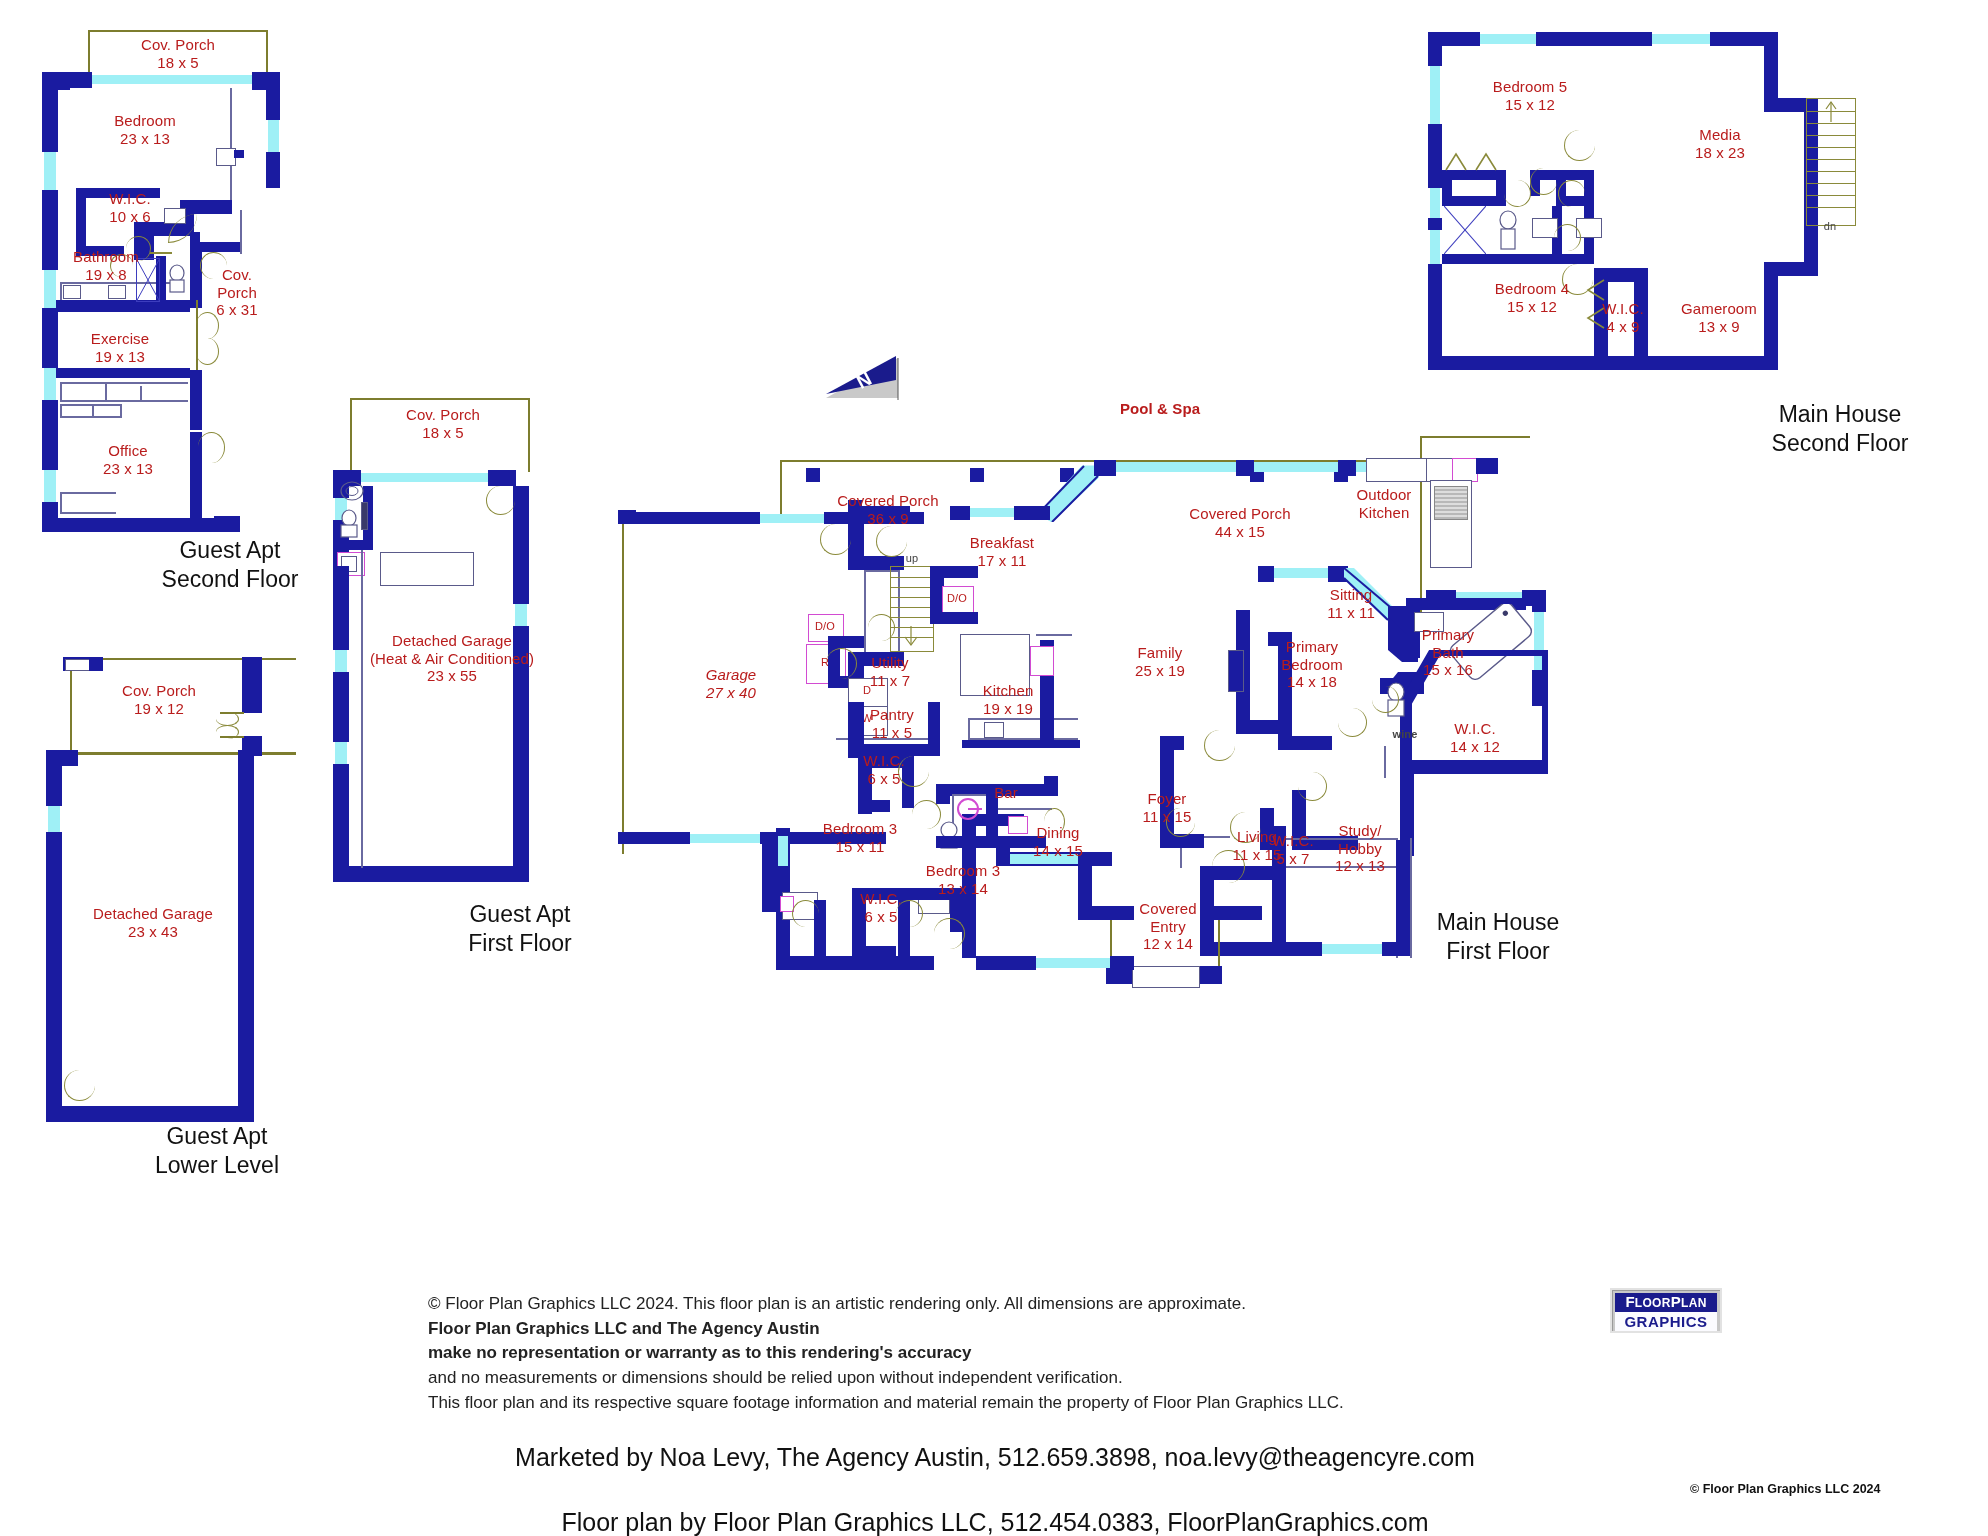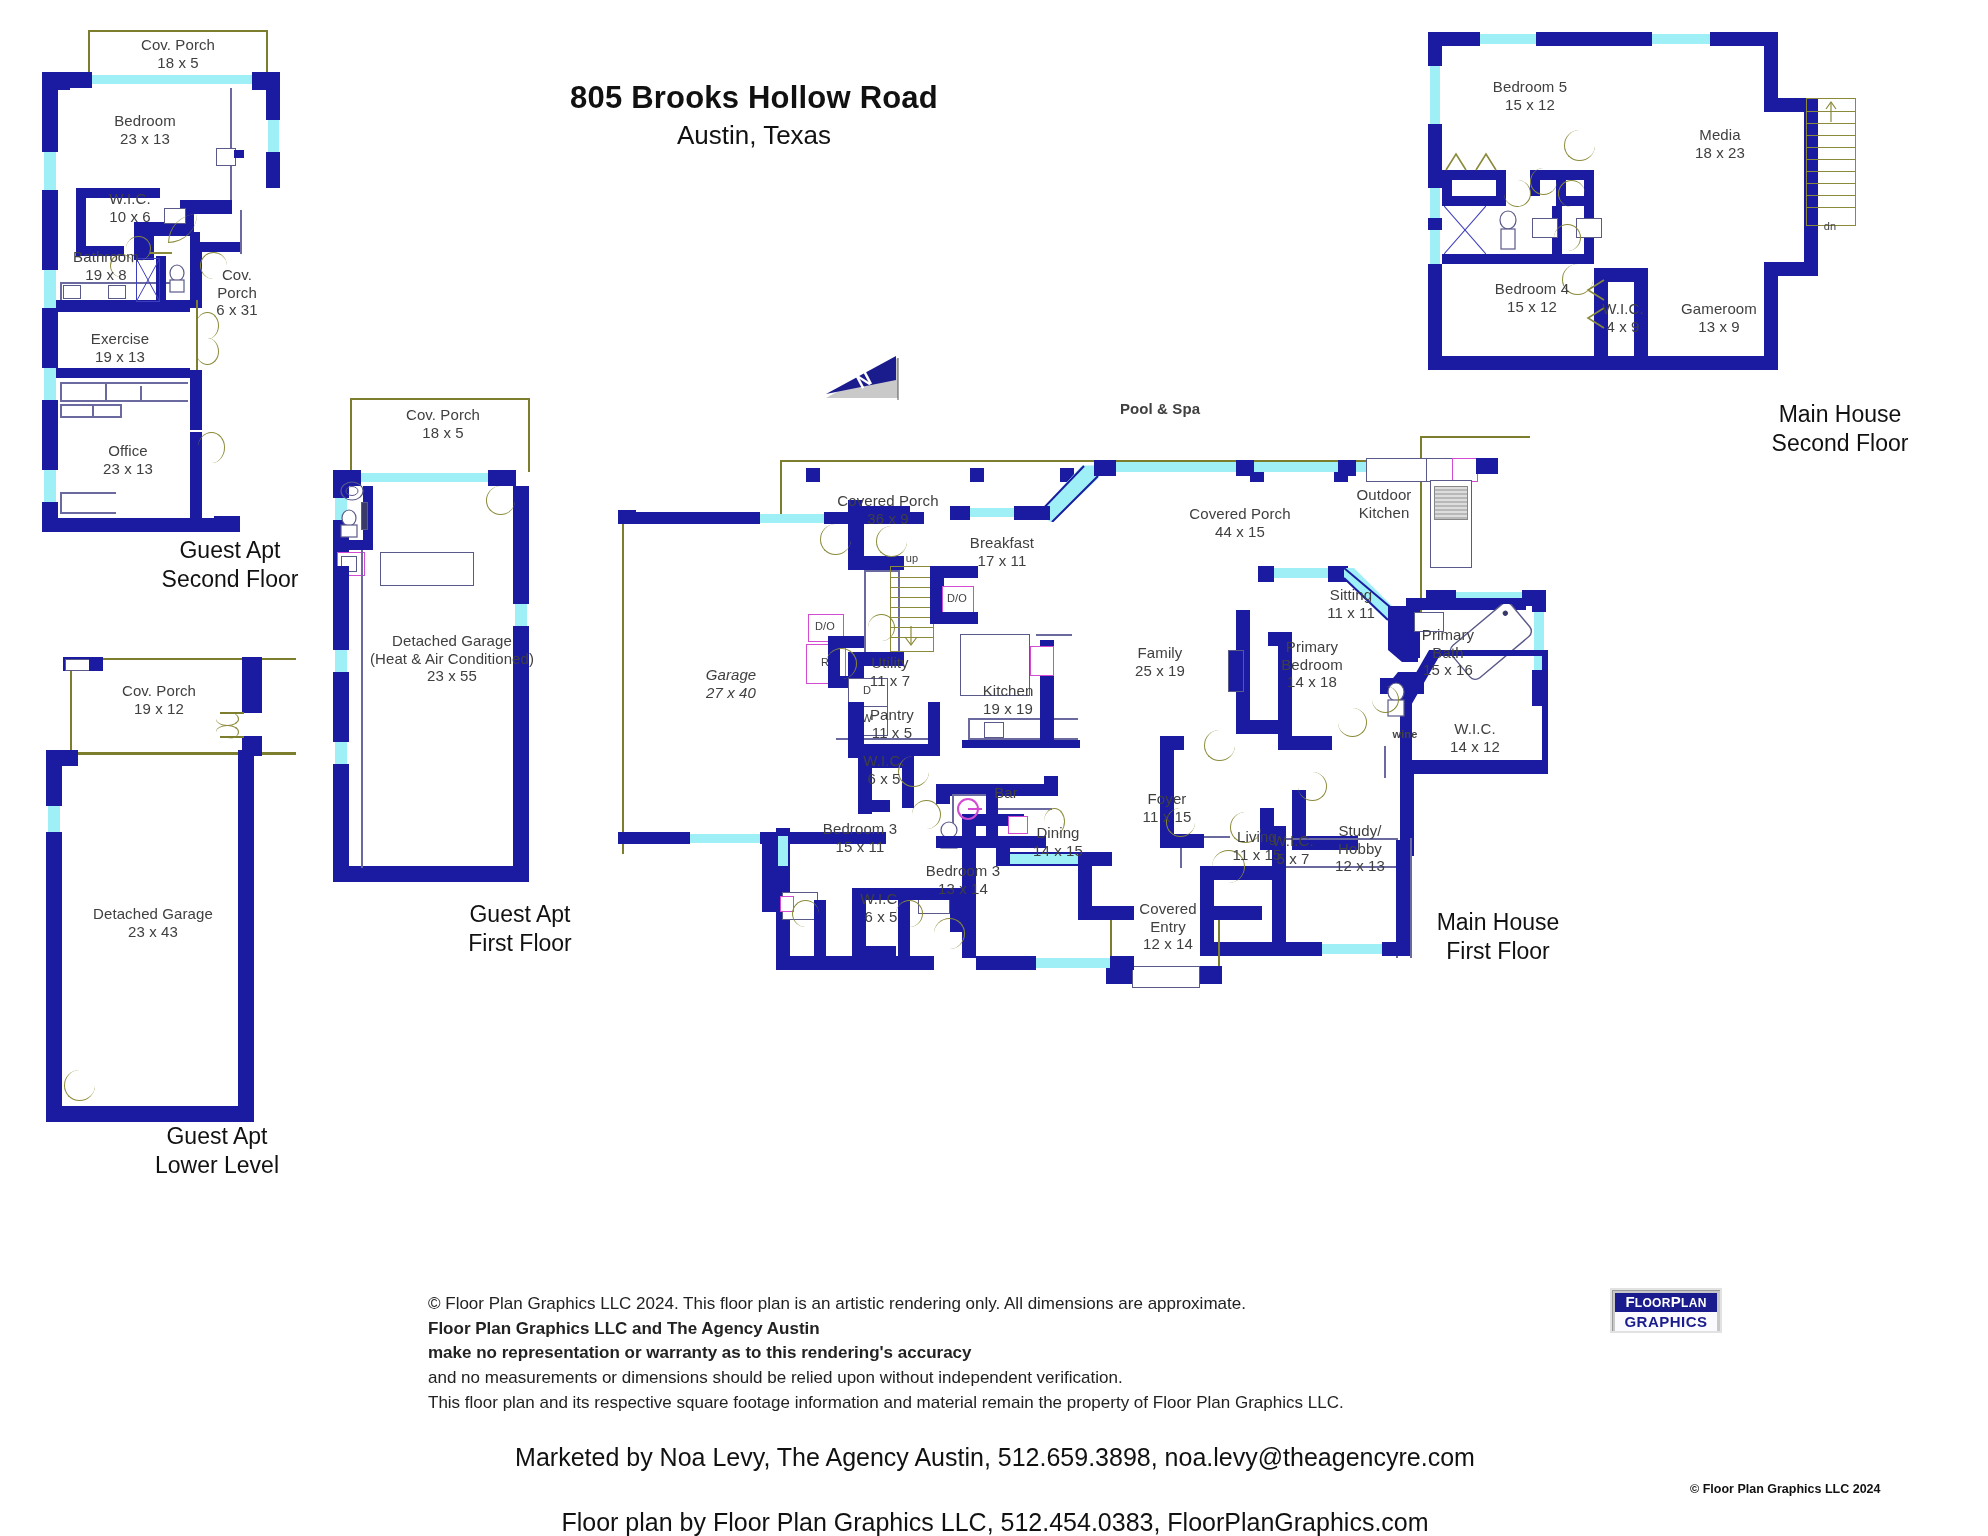--- a/index.html
+++ b/index.html
@@ -2,21 +2,21 @@
 <html><head>
 <meta charset="utf-8">
 <style>
   html,body{margin:0;padding:0;background:#fff;}
   body{width:1988px;height:1536px;position:relative;overflow:hidden;
        font-family:"Liberation Sans","DejaVu Sans",sans-serif;color:#222;}
   #stage{position:absolute;left:0;top:0;width:1988px;height:1536px;}
 
   
   .abs{position:absolute;}
-  .lbl{position:absolute;text-align:center;line-height:1.18;color:#404040;
+  .lbl{position:absolute;text-align:center;line-height:1.18;color:#b91c1c;
        font-size:15px;letter-spacing:.1px;white-space:pre-line;}
   .lbl.xs{font-size:11px;}
   .sec{position:absolute;text-align:center;font-size:23px;line-height:1.25;
        color:#111;white-space:pre-line;}
 
   
   .w{position:absolute;background:#1a1ba0;}
   .wt{position:absolute;background:#7d7d2e;}      
   .gl{position:absolute;background:#9ff0f6;}      
   .thin{position:absolute;background:#6a6aa0;}    
@@ -55,24 +55,20 @@
         text-align:center;line-height:18px;letter-spacing:.3px;}
   #logo .bar small{font-size:12px;}
   #logo .bar2{background:#fbfbff;color:#1a1b8c;font-size:15px;font-weight:bold;
         text-align:center;line-height:19px;letter-spacing:.5px;}
 </style>
 </head>
 <body>
 
 <div id="stage">
 
-  <div id="title" style="left:519px;top:80px;width:470px;">
-    <div class="t1">805 Brooks Hollow Road</div>
-    <div class="t2">Austin, Texas</div>
-  </div>
 
   <div id="north" style="left:820px;top:350px;width:100px;height:60px;">
     <svg width="100" height="60" viewBox="0 0 100 60">
       <polygon points="6,48 78,8 78,48" fill="#c9c9c9"></polygon>
       <polygon points="6,44 76,6 76,30" fill="#1a1b8c"></polygon>
       <line x1="78" y1="8" x2="78" y2="50" stroke="#555" stroke-width="1"></line>
       <text x="47" y="36" fill="#ffffff" font-size="19" font-weight="bold" font-family="Liberation Sans, sans-serif" transform="rotate(-28 47 36)" text-anchor="middle">N</text>
     </svg>
   </div>
 

